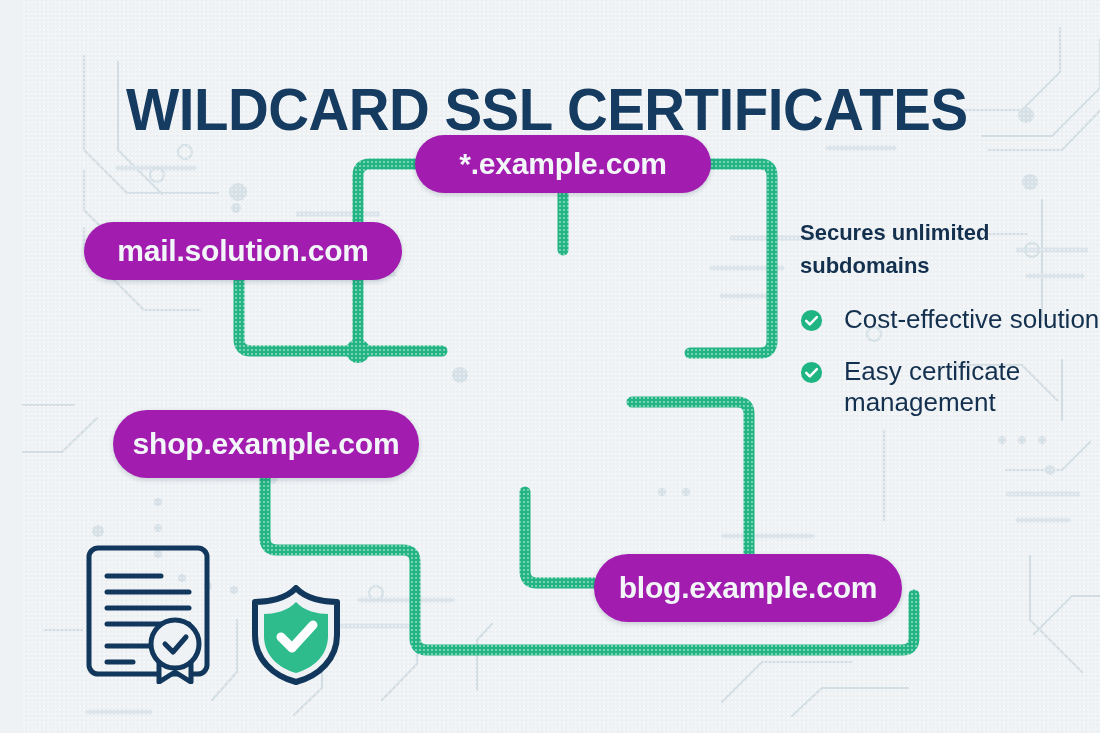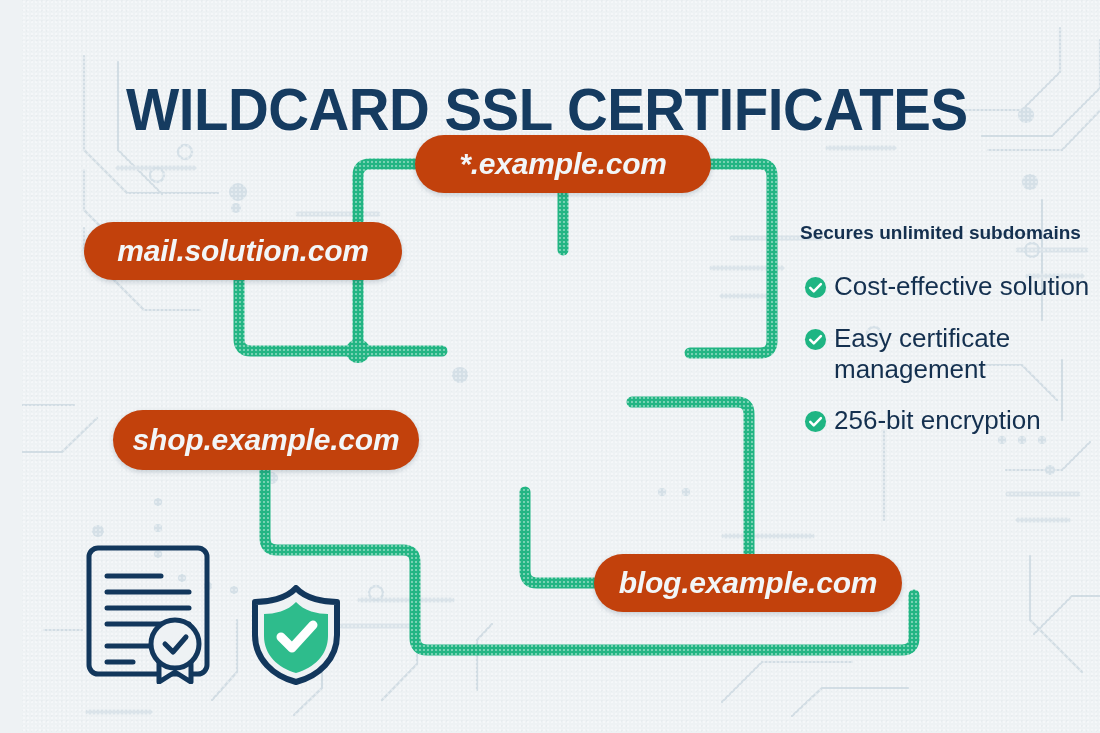--- a/index.html
+++ b/index.html
@@ -36,45 +36,44 @@
     font-family:"Liberation Sans","DejaVu Sans",sans-serif;
     transform:scaleX(.94);transform-origin:left top;
     text-shadow:0 1px 0 rgba(255,255,255,.6);
     white-space:nowrap;
   }
 
   
   .pill{
     position:absolute;
     display:flex;align-items:center;justify-content:center;
-    background:#c2410c;
+    background:#a21caf;
     color:#f2f6f8;
     border-radius:999px;
     font-size:30px;font-weight:700;
     letter-spacing:-0.2px;
     box-shadow:0 2px 5px rgba(12,40,66,.18);
     white-space:nowrap;
-    font-style:italic;
   }
   #pill-wildcard{left:393px;top:135px;width:296px;height:58px;}
   #pill-mail{left:62px;top:222px;width:318px;height:58px;}
-  #pill-shop{left:91px;top:410px;width:306px;height:60px;}
-  #pill-blog{left:572px;top:554px;width:308px;height:58px;}
+  #pill-shop{left:91px;top:410px;width:306px;height:68px;}
+  #pill-blog{left:572px;top:554px;width:308px;height:68px;}
 
   
   .shield-wrap{position:absolute;left:396px;top:225px;width:290px;height:296px;}
 
   
   .panel{position:absolute;left:778px;top:216px;width:300px;}
   .panel-head{
-    font-size:19px;line-height:33px;font-weight:700;color:#14304f;
+    font-size:22px;line-height:33px;font-weight:700;color:#14304f;
     margin:0 0 22px 0;width:282px;
   }
   .bullet{
-    display:flex;align-items:flex-start;gap:7px;margin-bottom:20px;justify-content:center;
+    display:flex;align-items:flex-start;gap:21px;margin-bottom:20px;
   }
   .bullet .check{flex:0 0 auto;margin-top:5px;}
   .bullet .btext{
     font-size:26px;line-height:31px;font-weight:500;color:#14304f;
     width:262px;
   }
 
   
   .cert-icon{position:absolute;left:63px;top:544px;width:128px;height:140px;}
   .badge-icon{position:absolute;left:228px;top:585px;width:92px;height:100px;}
@@ -214,29 +213,20 @@
     <div class="bullet">
       <span class="check">
         <svg width="23" height="23" viewBox="0 0 24 24" xmlns="http://www.w3.org/2000/svg">
           <circle cx="12" cy="12" r="11" fill="#1fb583"></circle>
           <path d="M6.5 12.3 L10.2 16 L17.6 8.4" fill="none" stroke="#ffffff" stroke-width="2.6" stroke-linecap="round" stroke-linejoin="round"></path>
         </svg>
       </span>
       <span class="btext">Easy certificate management</span>
     </div>
 
-    <div class="bullet">
-      <span class="check">
-        <svg width="23" height="23" viewBox="0 0 24 24" xmlns="http://www.w3.org/2000/svg">
-          <circle cx="12" cy="12" r="11" fill="#1fb583"></circle>
-          <path d="M6.5 12.3 L10.2 16 L17.6 8.4" fill="none" stroke="#ffffff" stroke-width="2.6" stroke-linecap="round" stroke-linejoin="round"></path>
-        </svg>
-      </span>
-      <span class="btext">256-bit encryption</span>
-    </div>
   </div>
 
   <div class="cert-icon">
     <svg viewBox="0 0 128 140" xmlns="http://www.w3.org/2000/svg">
       <rect x="4" y="4" width="118" height="126" rx="9" fill="none" stroke="#12375c" stroke-width="5"></rect>
       <g stroke="#12375c" stroke-width="5" stroke-linecap="round">
         <line x1="22" y1="32" x2="76" y2="32"></line>
         <line x1="22" y1="48" x2="104" y2="48"></line>
         <line x1="22" y1="64" x2="104" y2="64"></line>
         <line x1="22" y1="80" x2="104" y2="80"></line>

